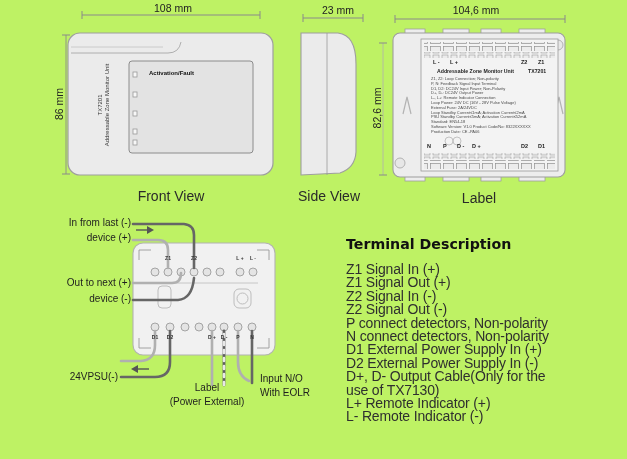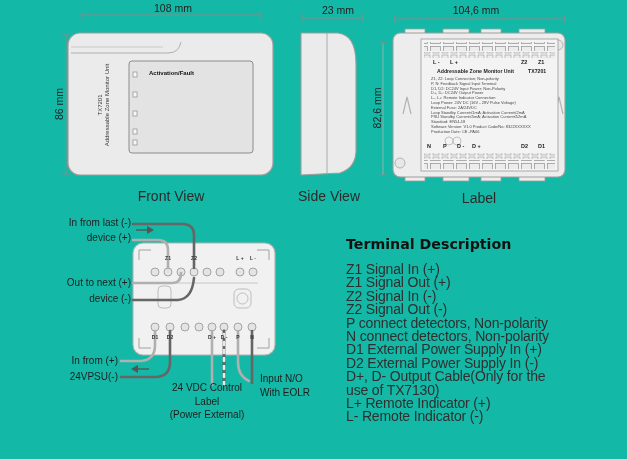--- a/index.html
+++ b/index.html
@@ -1,17 +1,17 @@
 <!DOCTYPE html>
 <html><head>
 <meta charset="utf-8">
 <style>
   html,body{margin:0;padding:0;background:#fff;}
   .stage{
-    position:relative;width:627px;height:459px;background:#14b8a6;
+    position:relative;width:627px;height:459px;background:#bef264;
     font-family:"Liberation Sans", sans-serif;color:#222;overflow:hidden;
   }
   .abs{position:absolute;}
   .dimtext{font-size:10.5px;color:#222;text-align:center;}
   .rot{transform:rotate(-90deg);transform-origin:center;}
   .caption{font-size:14px;color:#2a2a2a;text-align:center;}
   .vlabel{
     font-size:6px;line-height:7px;color:#333;text-align:center;white-space:nowrap;
   }
   .ledlabel{font-size:6px;font-weight:600;color:#111;}
@@ -224,25 +224,23 @@
   <div class="abs wterm" style="left:164px;top:334px">D2</div>
   <div class="abs wterm" style="left:206px;top:334px">D +</div>
   <div class="abs wterm" style="left:218px;top:334px">D -</div>
   <div class="abs wterm" style="left:232px;top:334px">P</div>
   <div class="abs wterm" style="left:246px;top:334px">N</div>
 
   <div class="abs wirelabel ra" style="left:20px;top:217px;width:111px">In from last (-)</div>
   <div class="abs wirelabel ra" style="left:20px;top:232px;width:111px">device (+)</div>
   <div class="abs wirelabel ra" style="left:20px;top:277px;width:111px">Out to next (+)</div>
   <div class="abs wirelabel ra" style="left:20px;top:293px;width:111px">device (-)</div>
-  <div class="abs wirelabel ra" style="left:20px;top:355px;width:98px">In from (+)</div>
   <div class="abs wirelabel ra" style="left:20px;top:371px;width:98px">24VPSU(-)</div>
 
   <div class="abs wirelabel ctr" style="left:147px;top:381px;width:120px;line-height:13.5px">
-    <div>24 VDC Control</div>
     <div>Label</div>
     <div>(Power External)</div>
   </div>
 
   <div class="abs wirelabel" style="left:260px;top:372px;line-height:13.5px">
     <div>Input N/O</div>
     <div>With EOLR</div>
   </div>
 
   <div class="abs desc-title" style="left:346px;top:236px">Terminal Description</div>

